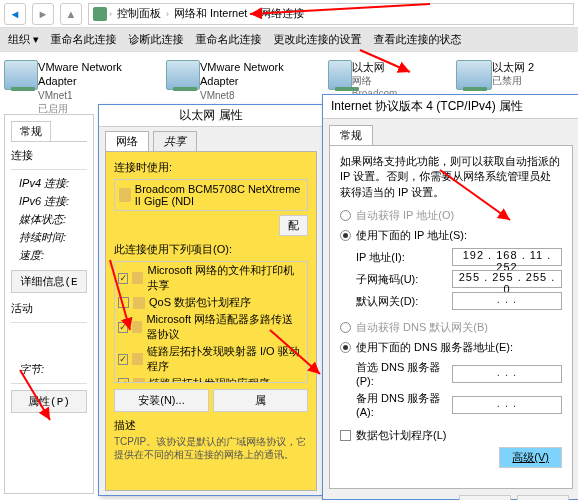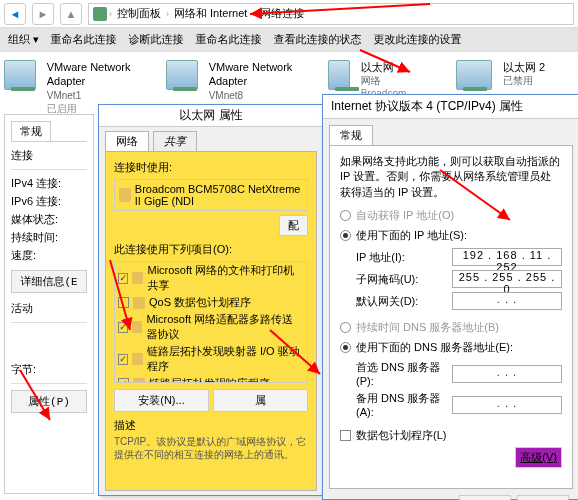--- a/index.html
+++ b/index.html
@@ -13,36 +13,36 @@
 .bc-icon { width: 14px; height: 14px; background: #5a9e6f; border-radius: 2px; }
 .bc-seg { padding: 0 3px; }
 .bc-sep { color: #999; font-size: 9px; }
 
 
 .toolbar { display: flex; align-items: center; height: 24px; border-bottom: 1px solid #ddd; padding: 0 8px; gap: 12px; background: #e5e5e5; font-size: 11px; }
 .tool-item { display: flex; align-items: center; }
 
 
 .adapters { display: flex; padding: 8px 4px; gap: 10px; }
-.adapter { display: flex; gap: 11px; width: 180px; }
+.adapter { display: flex; gap: 0; width: 180px; }
 .adapter.narrow { width: 140px; }
 .adp-icon { width: 36px; height: 30px; background: linear-gradient(#cfe3ef,#8cb8d9); border: 1px solid #7aa; border-radius: 2px; position: relative; }
 .adp-icon::after { content:""; position:absolute; bottom:-2px; left:6px; width:24px; height:4px; background:#5a9e6f; border-radius:1px; }
 .adp-text { display: flex; flex-direction: column; line-height: 1.3; }
 .adp-name { color: #000; }
 .adp-sub { color: #666; font-size: 10px; }
 .adp-sub2 { color: #888; font-size: 10px; }
 
 
 .sidebar { position: absolute; left: 4px; top: 114px; width: 90px; height: 380px; border: 1px solid #ccc; background: #fff; padding: 6px; }
 .sb-tabset { border-bottom: 1px solid #ccc; margin-bottom: 6px; }
 .sb-tab { display: inline-block; border: 1px solid #ccc; border-bottom: none; background: #fff; padding: 2px 8px; font-size: 11px; }
 .sb-group { font-size: 11px; margin-bottom: 8px; }
 .sb-group .sb-title { margin-bottom: 4px; }
-.sb-row { margin: 3px 0; }
+.sb-row { margin: 3px 8px; font-style: italic; }
 .sb-divider { border-top: 1px solid #ddd; margin: 6px 0; }
 .sb-btn { width: 100%; border: 1px solid #ccc; background: #f3f3f3; padding: 3px 2px; font-size: 11px; margin-top: 4px; font-family: Liberation Mono, monospace; }
 
 
 .dlg-eth { position: absolute; left: 98px; top: 104px; width: 226px; height: 392px; border: 1px solid #5a8fd6; background: #f0f0f0; box-shadow: 2px 2px 5px rgba(0,0,0,.2); }
 .dlg-title { height: 22px; background: #fff; border-bottom: 1px solid #ccc; display: flex; align-items: center; justify-content: center; font-size: 12px; }
 .dlg-tabs { display: flex; padding: 4px 6px 0; gap: 4px; }
 .dlg-tab { border: 1px solid #b5b5b5; border-bottom: none; background: #fff; padding: 2px 10px; font-size: 11px; }
 .dlg-tab.inactive { background: #eee; font-style: italic; }
 .dlg-body { background: #fde047; margin: 0 6px 6px; border: 1px solid #b5b5b5; padding: 8px; height: 340px; overflow: hidden; }
@@ -68,21 +68,21 @@
 .radio-row { display: flex; align-items: center; gap: 5px; font-size: 11px; margin: 5px 0; }
 .radio { width: 11px; height: 11px; border: 1px solid #888; border-radius: 50%; display: inline-flex; align-items: center; justify-content: center; }
 .radio.on::after { content:""; width: 5px; height: 5px; background: #333; border-radius: 50%; }
 .radio-row.dis { color: #999; }
 .ip-grid { margin: 4px 0 10px 16px; }
 .ip-line { display: flex; align-items: center; margin: 4px 0; gap: 6px; }
 .ip-label { width: 90px; font-size: 11px; }
 .ip-input { flex: 1; border: 1px solid #aaa; height: 18px; font-size: 11px; text-align: center; letter-spacing: 1px; padding: 0 2px; background: #fff; }
 .ip-input.empty { color: #333; }
 .chk-row { display: flex; align-items: center; gap: 5px; font-size: 11px; margin-top: 8px; }
-.adv-btn { float: right; border: 1px solid #ccc; background: #a21caf; padding: 2px 4px; font-size: 11px; margin-top: 4px; text-decoration: underline; }
+.adv-btn { float: right; border: 1px solid #ccc; background: #7dd3fc; padding: 2px 12px; font-size: 11px; margin-top: 4px; text-decoration: underline; }
 .dlg-btns { display: flex; justify-content: flex-end; gap: 6px; padding: 0 10px 8px; }
 .dlg-btns button { border: 1px solid #ccc; background: #f3f3f3; padding: 3px 14px; font-size: 11px; }
 
 
 .arrow { position: absolute; pointer-events: none; }
 .arrow svg { overflow: visible; }
 
 </style>
 </head>
 <body>
@@ -100,22 +100,22 @@
     <span class="bc-sep">›</span>
     <span class="bc-seg">网络连接</span>
   </div>
 </div>
 
 <div class="toolbar">
   <span class="tool-item">组织 ▾</span>
   <span class="tool-item">重命名此连接</span>
   <span class="tool-item">诊断此连接</span>
   <span class="tool-item">重命名此连接</span>
+  <span class="tool-item">更改此连接的设置</span>
   <span class="tool-item">查看此连接的状态</span>
-  <span class="tool-item">更改此连接的设置</span>
 </div>
 
 <div class="adapters">
   <div class="adapter">
     <div class="adp-icon"></div>
     <div class="adp-text">
       <span class="adp-name">VMware Network Adapter</span>
       <span class="adp-sub">VMnet1</span>
       <span class="adp-sub2">已启用</span>
     </div>
@@ -246,21 +246,21 @@
           <div class="ip-input">255 . 255 . 255 .  0</div>
         </div>
       <div class="ip-line">
           <span class="ip-label">默认网关(D):</span>
           <div class="ip-input empty">.        .        .</div>
         </div>
     </div>
 
     <div class="radio-row dis">
         <span class="radio"></span>
-        <span>持续时间 DNS 服务器地址(B)</span>
+        <span>自动获得 DNS 默认网关(B)</span>
       </div>
     <div class="radio-row">
         <span class="radio on"></span>
         <span>使用下面的 DNS 服务器地址(E):</span>
       </div>
     <div class="ip-grid">
       <div class="ip-line">
           <span class="ip-label">首选 DNS 服务器(P):</span>
           <div class="ip-input empty">.        .        .</div>
         </div>

